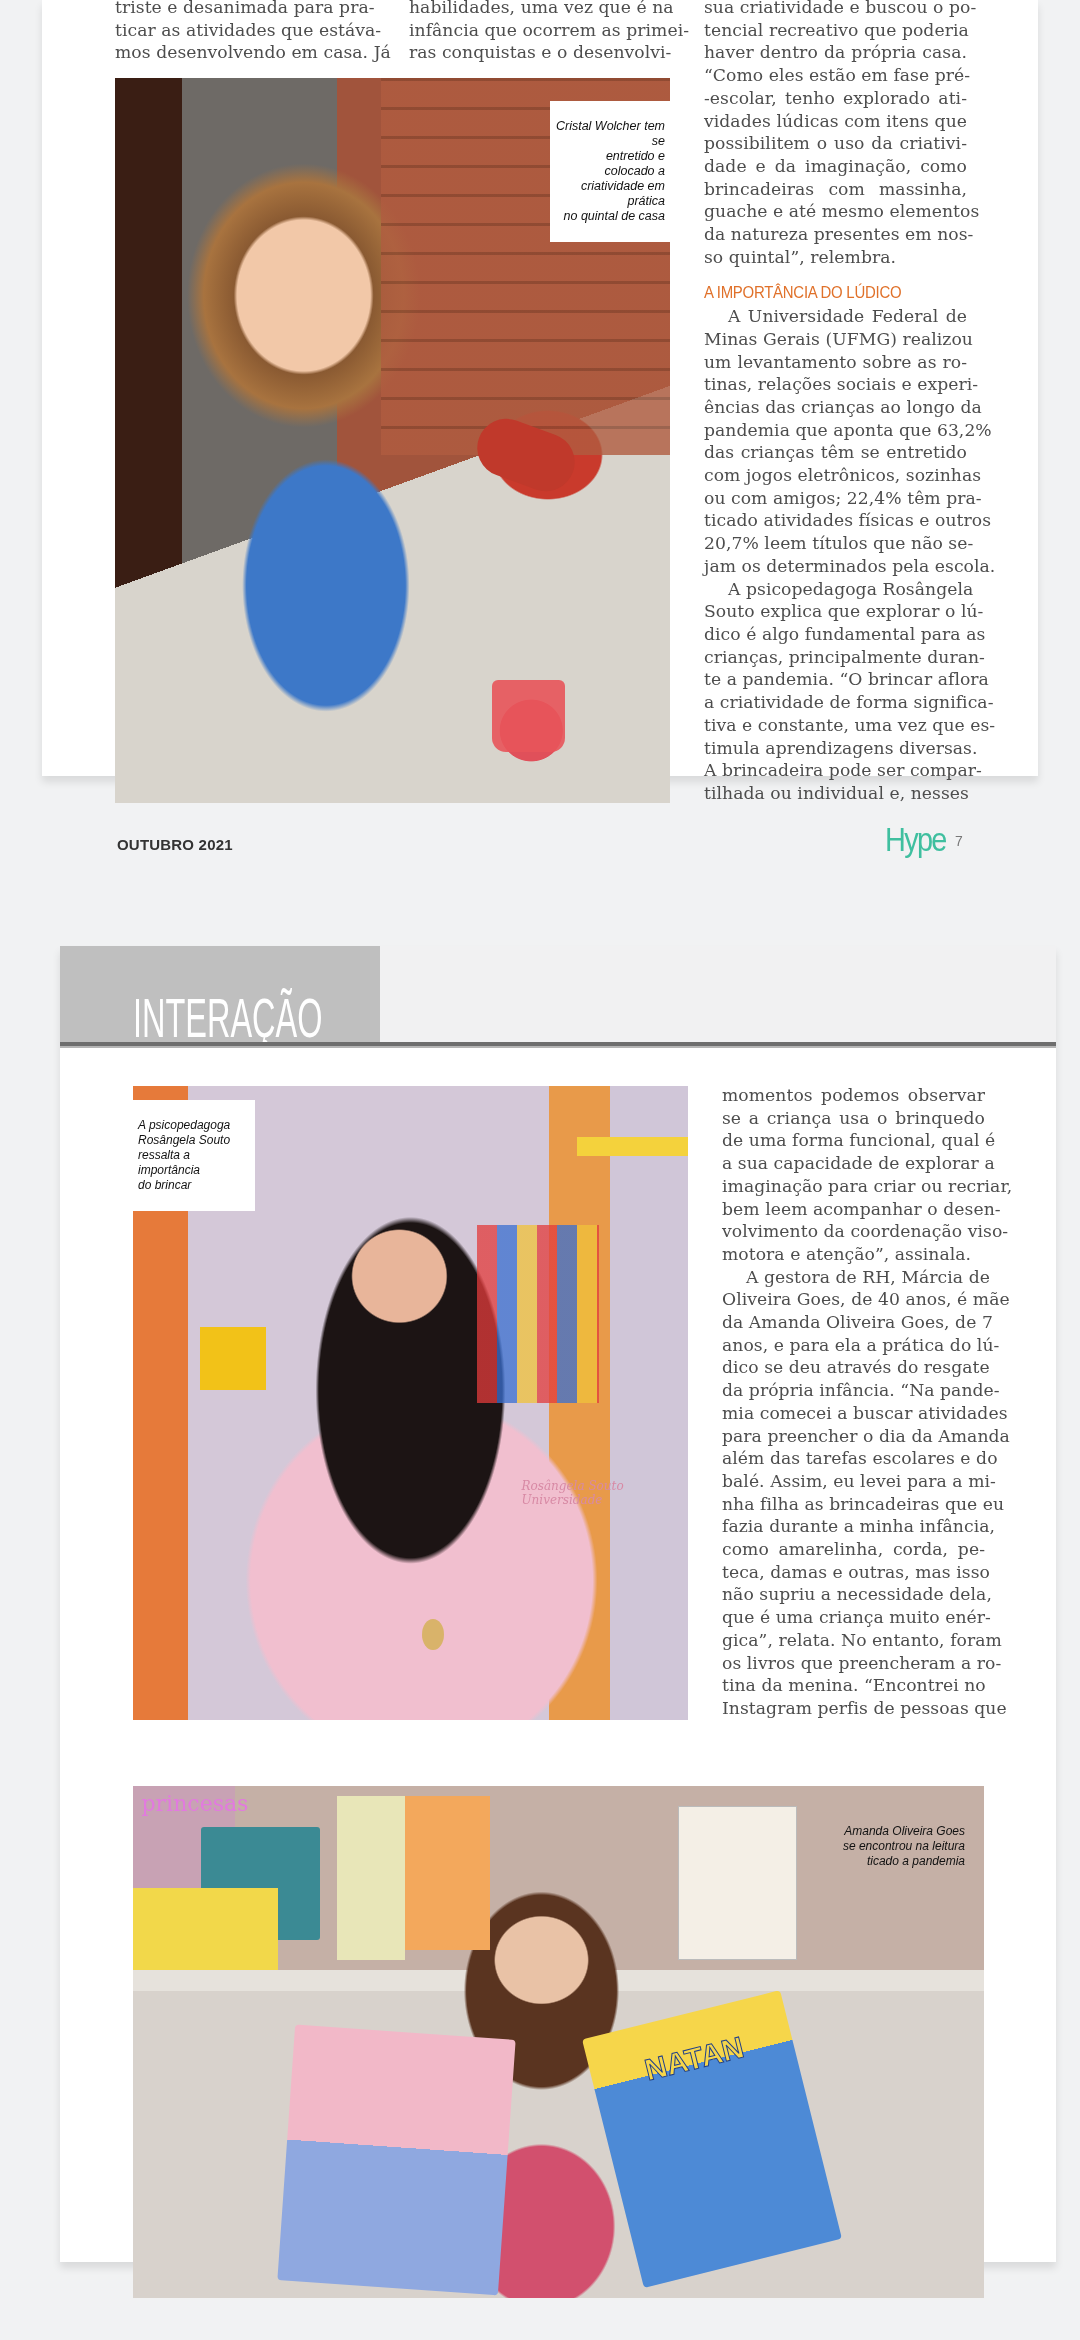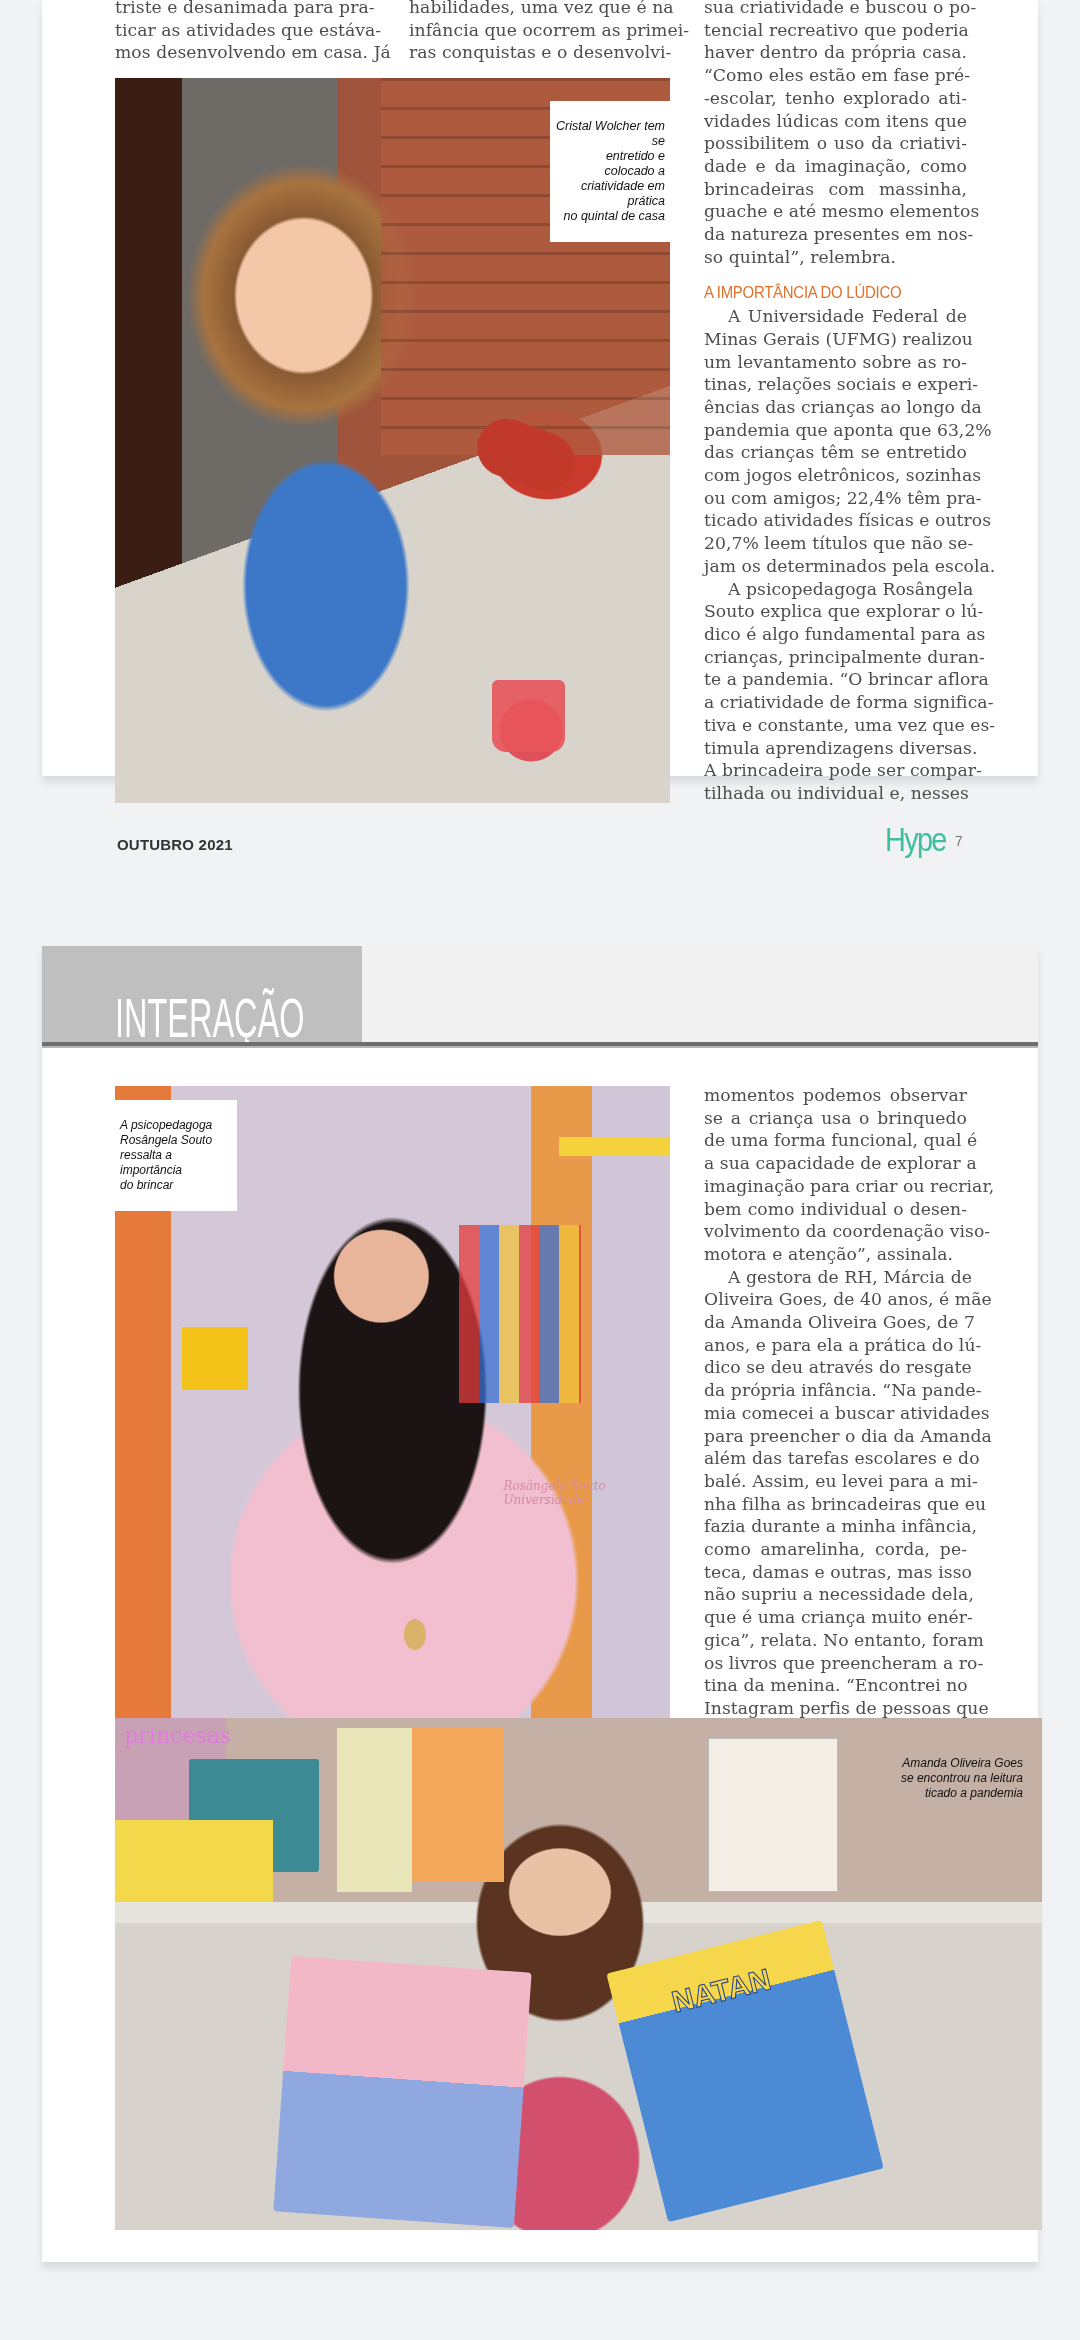--- a/index.html
+++ b/index.html
@@ -1,21 +1,21 @@
 <!DOCTYPE html>
 <html><head>
 <meta charset="utf-8">
 <style>
   * { box-sizing: border-box; margin: 0; padding: 0; }
   html, body { width: 1080px; height: 2340px; overflow: hidden; background: #f1f2f3; }
   body { position: relative; font-family: "DejaVu Serif", serif; color: #4a4a4a; }
 
   .page { position: absolute; left: 42px; width: 996px; background: #ffffff; }
   .page-1 { top: 0; height: 776px; box-shadow: 0 6px 8px rgba(0,0,0,0.10); }
-  .page-2 { top: 946px; height: 1316px; background: #ffffff; box-shadow: 0 6px 8px rgba(0,0,0,0.10); }
+  .page-2 { top: 946px; height: 1316px; background: #ffffff; box-shadow: 0 6px 8px rgba(0,0,0,0.10); margin-left: 18px; }
 
   
   .col { position: absolute; font-size: 17.2px; line-height: 22.7px; text-align: justify; color: #4d4d4d; letter-spacing: 0.05px; }
   .col .line { display: block; text-align: justify; text-align-last: justify; white-space: nowrap; }
   .col .line.last { text-align-last: left; }
 
   .p1-col1 { left: 73px; top: -4px; width: 258px; }
   .p1-col2 { left: 367px; top: -4px; width: 262px; }
   .p1-col3 { left: 662px; top: -4px; width: 263px; }
 
@@ -152,21 +152,21 @@
       <span style="display:block">Universidade</span>
     </div>
   </div>
 
   <div class="col p2-col3">
     <span class="line">momentos podemos observar</span>
     <span class="line">se a criança usa o brinquedo</span>
     <span class="line">de uma forma funcional, qual é</span>
     <span class="line">a sua capacidade de explorar a</span>
     <span class="line">imaginação para criar ou recriar,</span>
-    <span class="line">bem como individual o desen-</span>
+    <span class="line">bem leem acompanhar o desen-</span>
     <span class="line">volvimento da coordenação viso-</span>
     <span class="line last">motora e atenção”, assinala.</span>
 
     <span class="line" style="padding-left:24px">A gestora de RH, Márcia de</span>
     <span class="line">Oliveira Goes, de 40 anos, é mãe</span>
     <span class="line">da Amanda Oliveira Goes, de 7</span>
     <span class="line">anos, e para ela a prática do lú-</span>
     <span class="line">dico se deu através do resgate</span>
     <span class="line">da própria infância. “Na pande-</span>
     <span class="line">mia comecei a buscar atividades</span>
@@ -178,21 +178,21 @@
     <span class="line">como amarelinha, corda, pe-</span>
     <span class="line">teca, damas e outras, mas isso</span>
     <span class="line">não supriu a necessidade dela,</span>
     <span class="line">que é uma criança muito enér-</span>
     <span class="line">gica”, relata. No entanto, foram</span>
     <span class="line">os livros que preencheram a ro-</span>
     <span class="line">tina da menina. “Encontrei no</span>
     <span class="line">Instagram perfis de pessoas que</span>
   </div>
 
-  <div class="photo" style="left:73px; top:772px; width:927px; height:512px;
+  <div class="photo" style="left:73px; top:840px; width:851px; height:512px;
               background:
                 radial-gradient(ellipse 9% 14% at 48% 34%, #e9c2a6 0 60%, transparent 62%),
                 radial-gradient(ellipse 16% 34% at 48% 40%, #5a3420 0 55%, transparent 57%),
                 radial-gradient(ellipse 14% 26% at 48% 86%, #d2506e 0 60%, transparent 62%),
                 linear-gradient(180deg, #c5b0a6 0 36%, #e6e2dc 36% 40%, #d8d2cc 40% 100%);">
     <div style="position:absolute; left:0; top:0; width:12%; height:24%; background:#c8a2b4;"></div>
     <span style="position:absolute; left:1%; top:1%; font-family:'DejaVu Serif',serif; font-size:22px; color:#e27adf;">princesas</span>
     <div style="position:absolute; left:8%; top:8%; width:14%; height:22%; background:#3b8a94; border-radius:3px;"></div>
     <div style="position:absolute; left:0; top:20%; width:17%; height:16%; background:#f2d84a;"></div>
     <div style="position:absolute; left:24%; top:2%; width:8%; height:32%; background:#e8e6b8;"></div>

